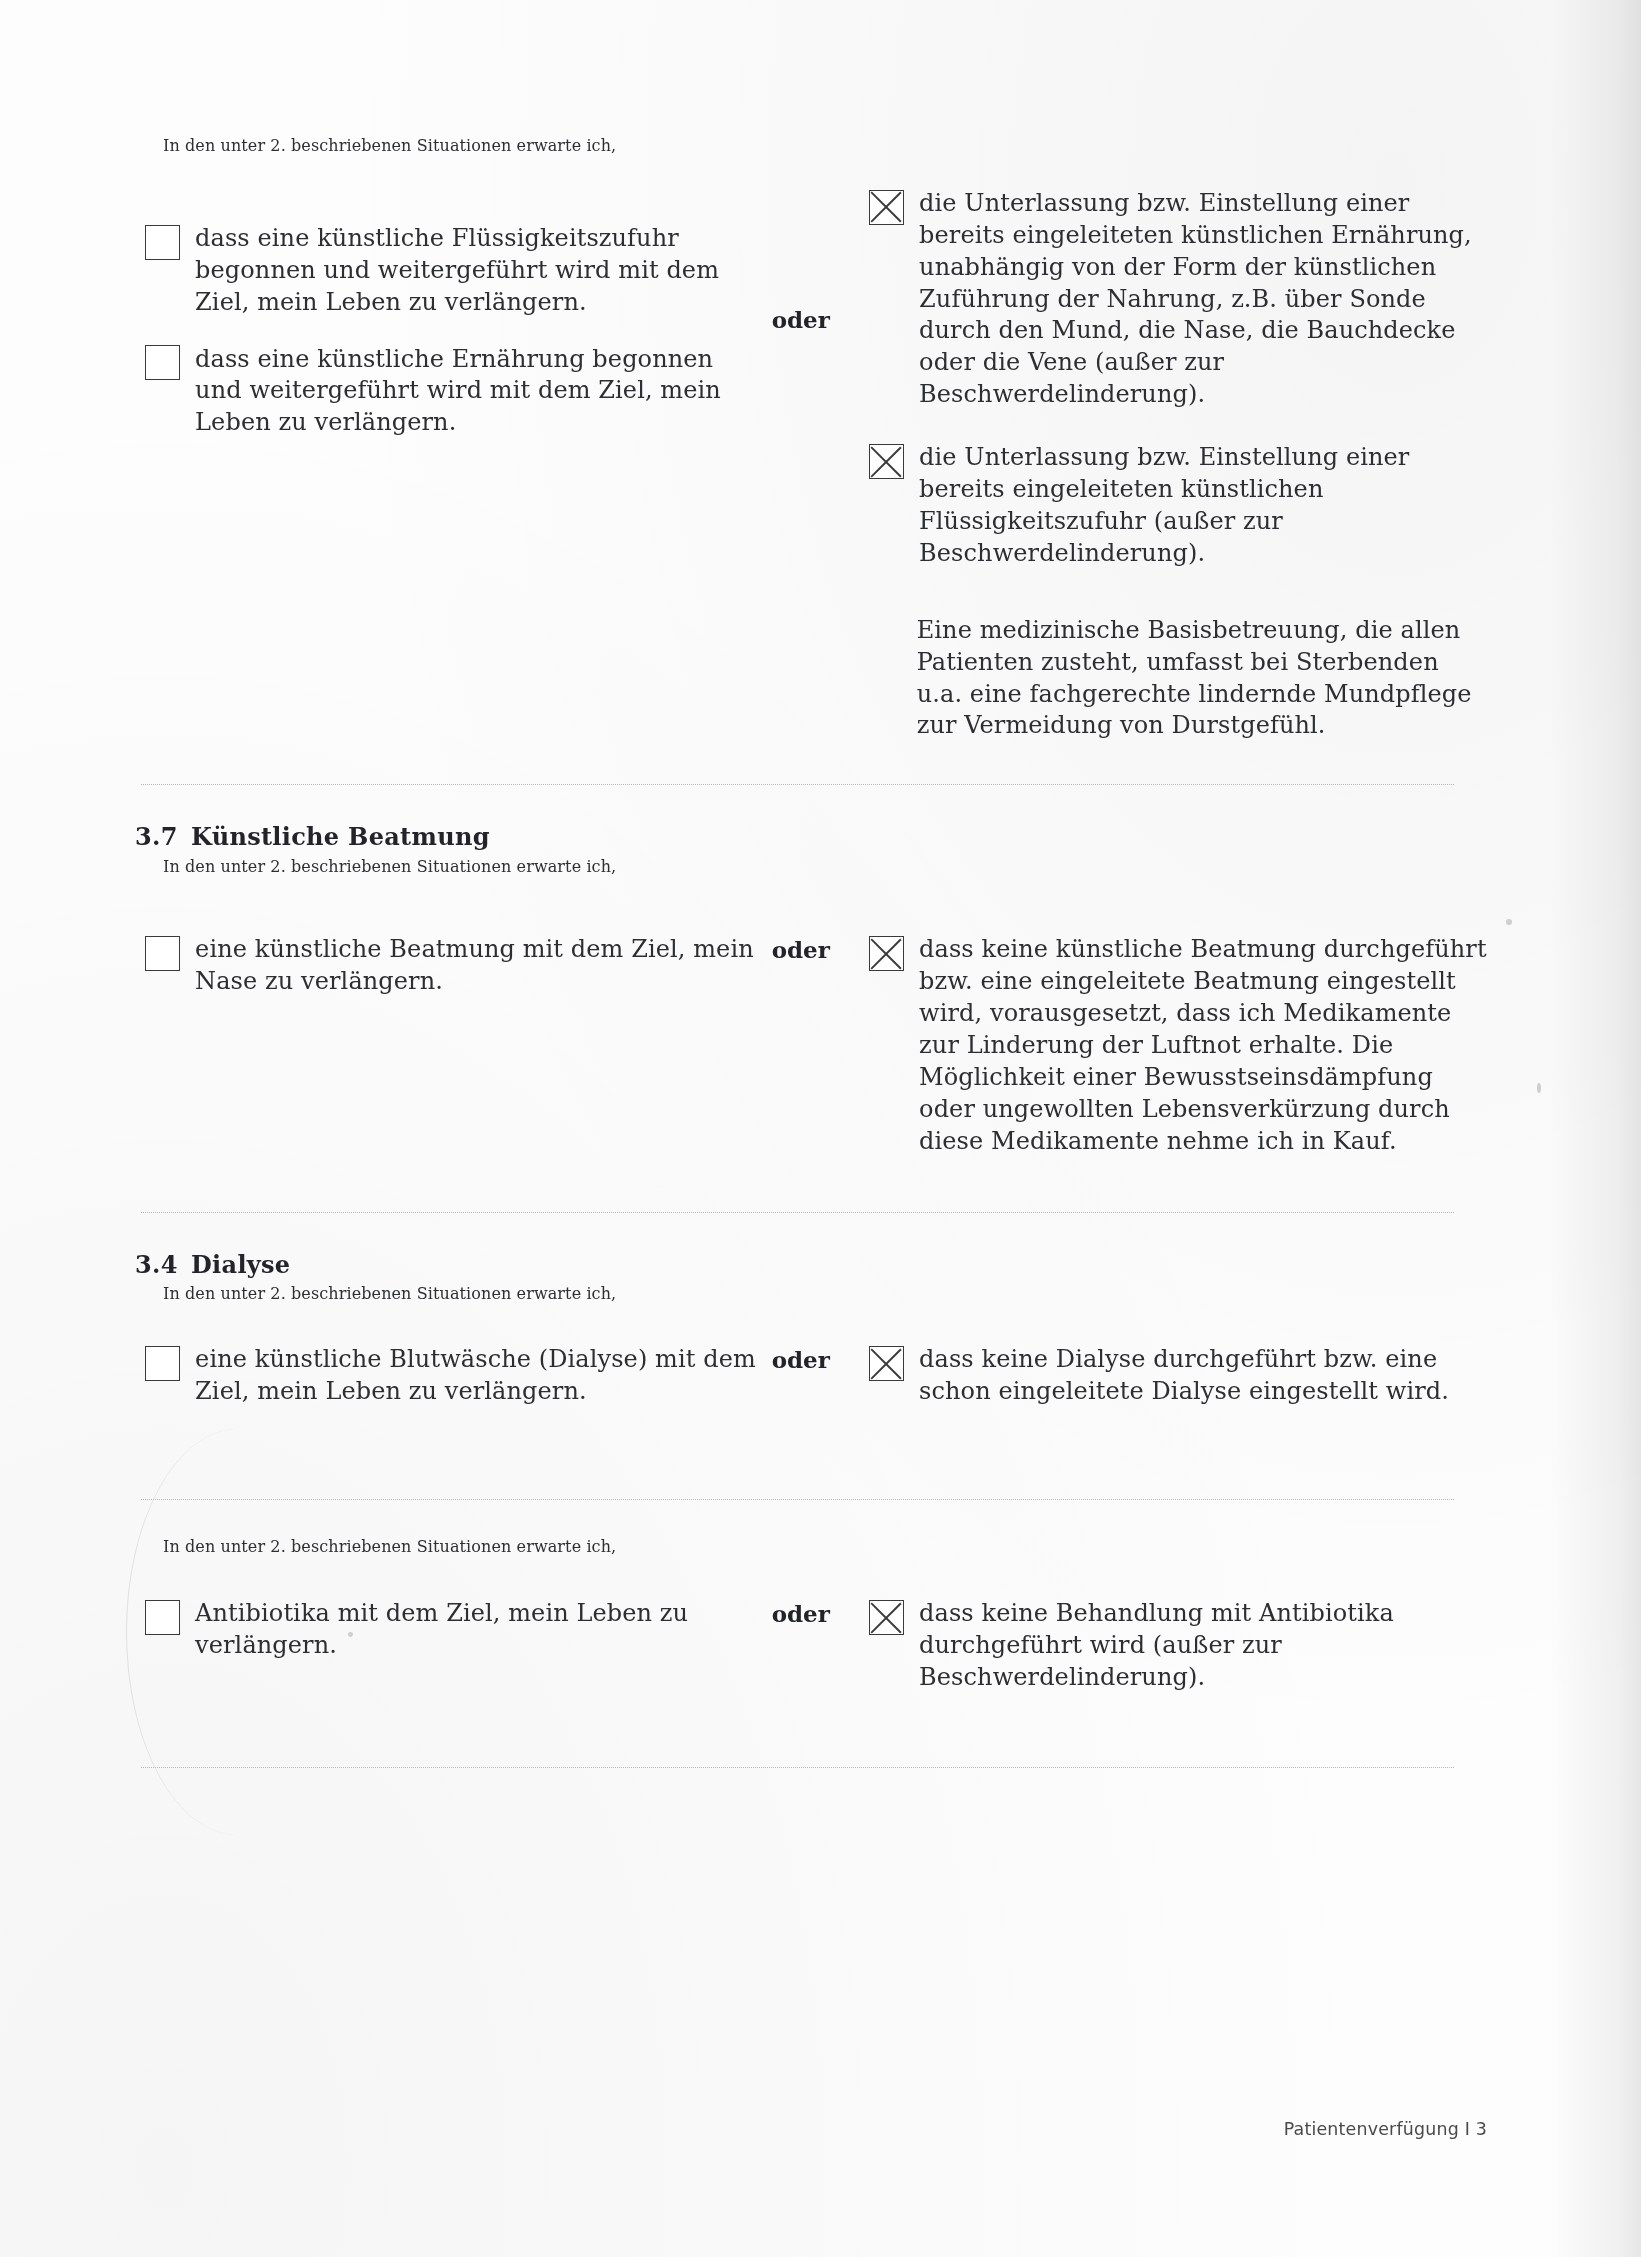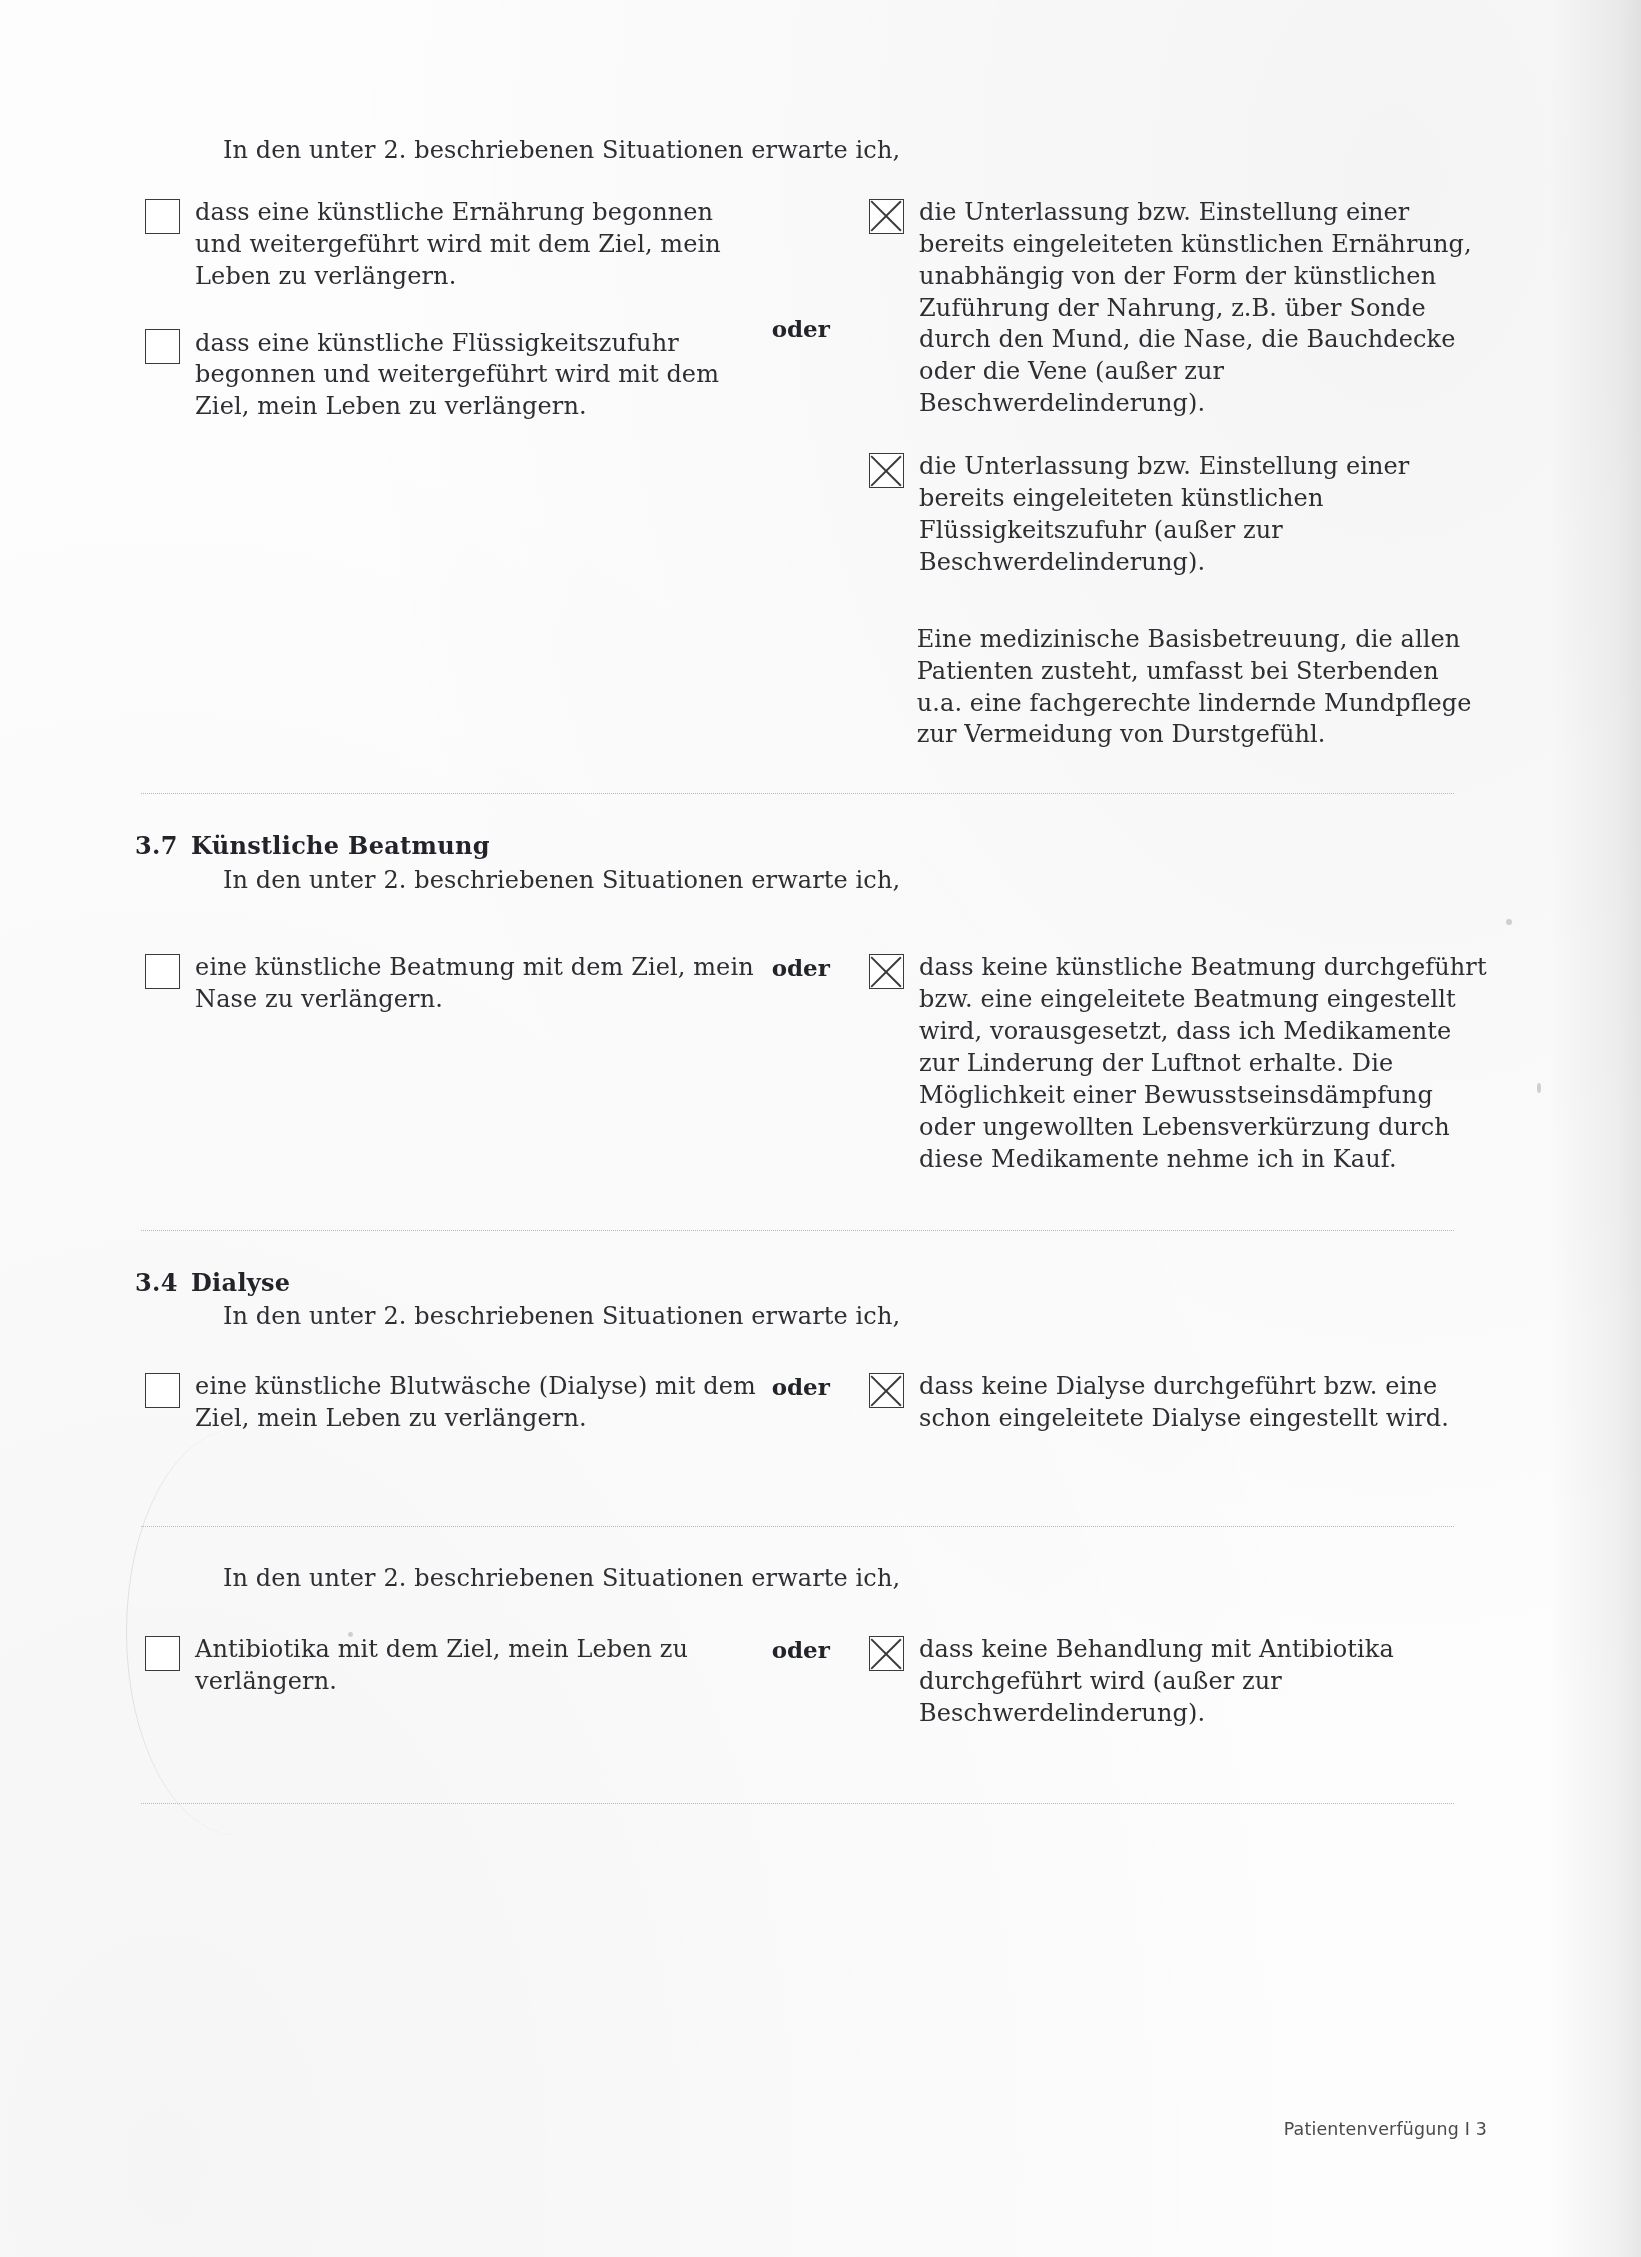--- a/index.html
+++ b/index.html
@@ -43,22 +43,22 @@
     color: #23242a;
   }
   .sec-num {
     width: 56px;
     flex: none;
   }
   .sec-title {
     white-space: nowrap;
   }
   .sec-sub {
-    margin-left: 88px;
-    font-size: 24px;
+    margin-left: 28px;
+    font-size: 16px;
     color: #2e2f33;
     margin-top: 5.8px;
     letter-spacing: 0.1px;
   }
 
   
   .cols {
     display: flex;
     margin-top: 33px;
     margin-left: 9.7px;
@@ -177,27 +177,27 @@
   <div class="speck" style="left:1537px;top:1083px;width:3.9px;height:9.7px;"></div>
   <div class="speck" style="left:348px;top:1632px;width:4.8px;height:4.8px;"></div>
 
   <div class="content">
 
     <div class="section">
       <div class="sec-sub">In den unter 2. beschriebenen Situationen erwarte ich,</div>
 
       <div class="cols">
         <div class="col-left">
+          <div class="opt" style="margin-top:35px;">
+            <div class="box"></div>
+            <div class="otext">dass eine künstliche Flüssigkeitszufuhr begonnen und weitergeführt wird mit dem Ziel, mein Leben zu verlängern.</div>
+          </div>
           <div class="opt">
             <div class="box"></div>
             <div class="otext">dass eine künstliche Ernährung begonnen und weitergeführt wird mit dem Ziel, mein Leben zu verlängern.</div>
-          </div>
-          <div class="opt" style="margin-top:35px;">
-            <div class="box"></div>
-            <div class="otext">dass eine künstliche Flüssigkeitszufuhr begonnen und weitergeführt wird mit dem Ziel, mein Leben zu verlängern.</div>
           </div>
         </div>
 
         <div class="col-mid">
           <span class="oder oder-pos" style="top:118px;">oder</span>
         </div>
 
         <div class="col-right">
           <div class="opt">
             <div class="box checked"></div>

